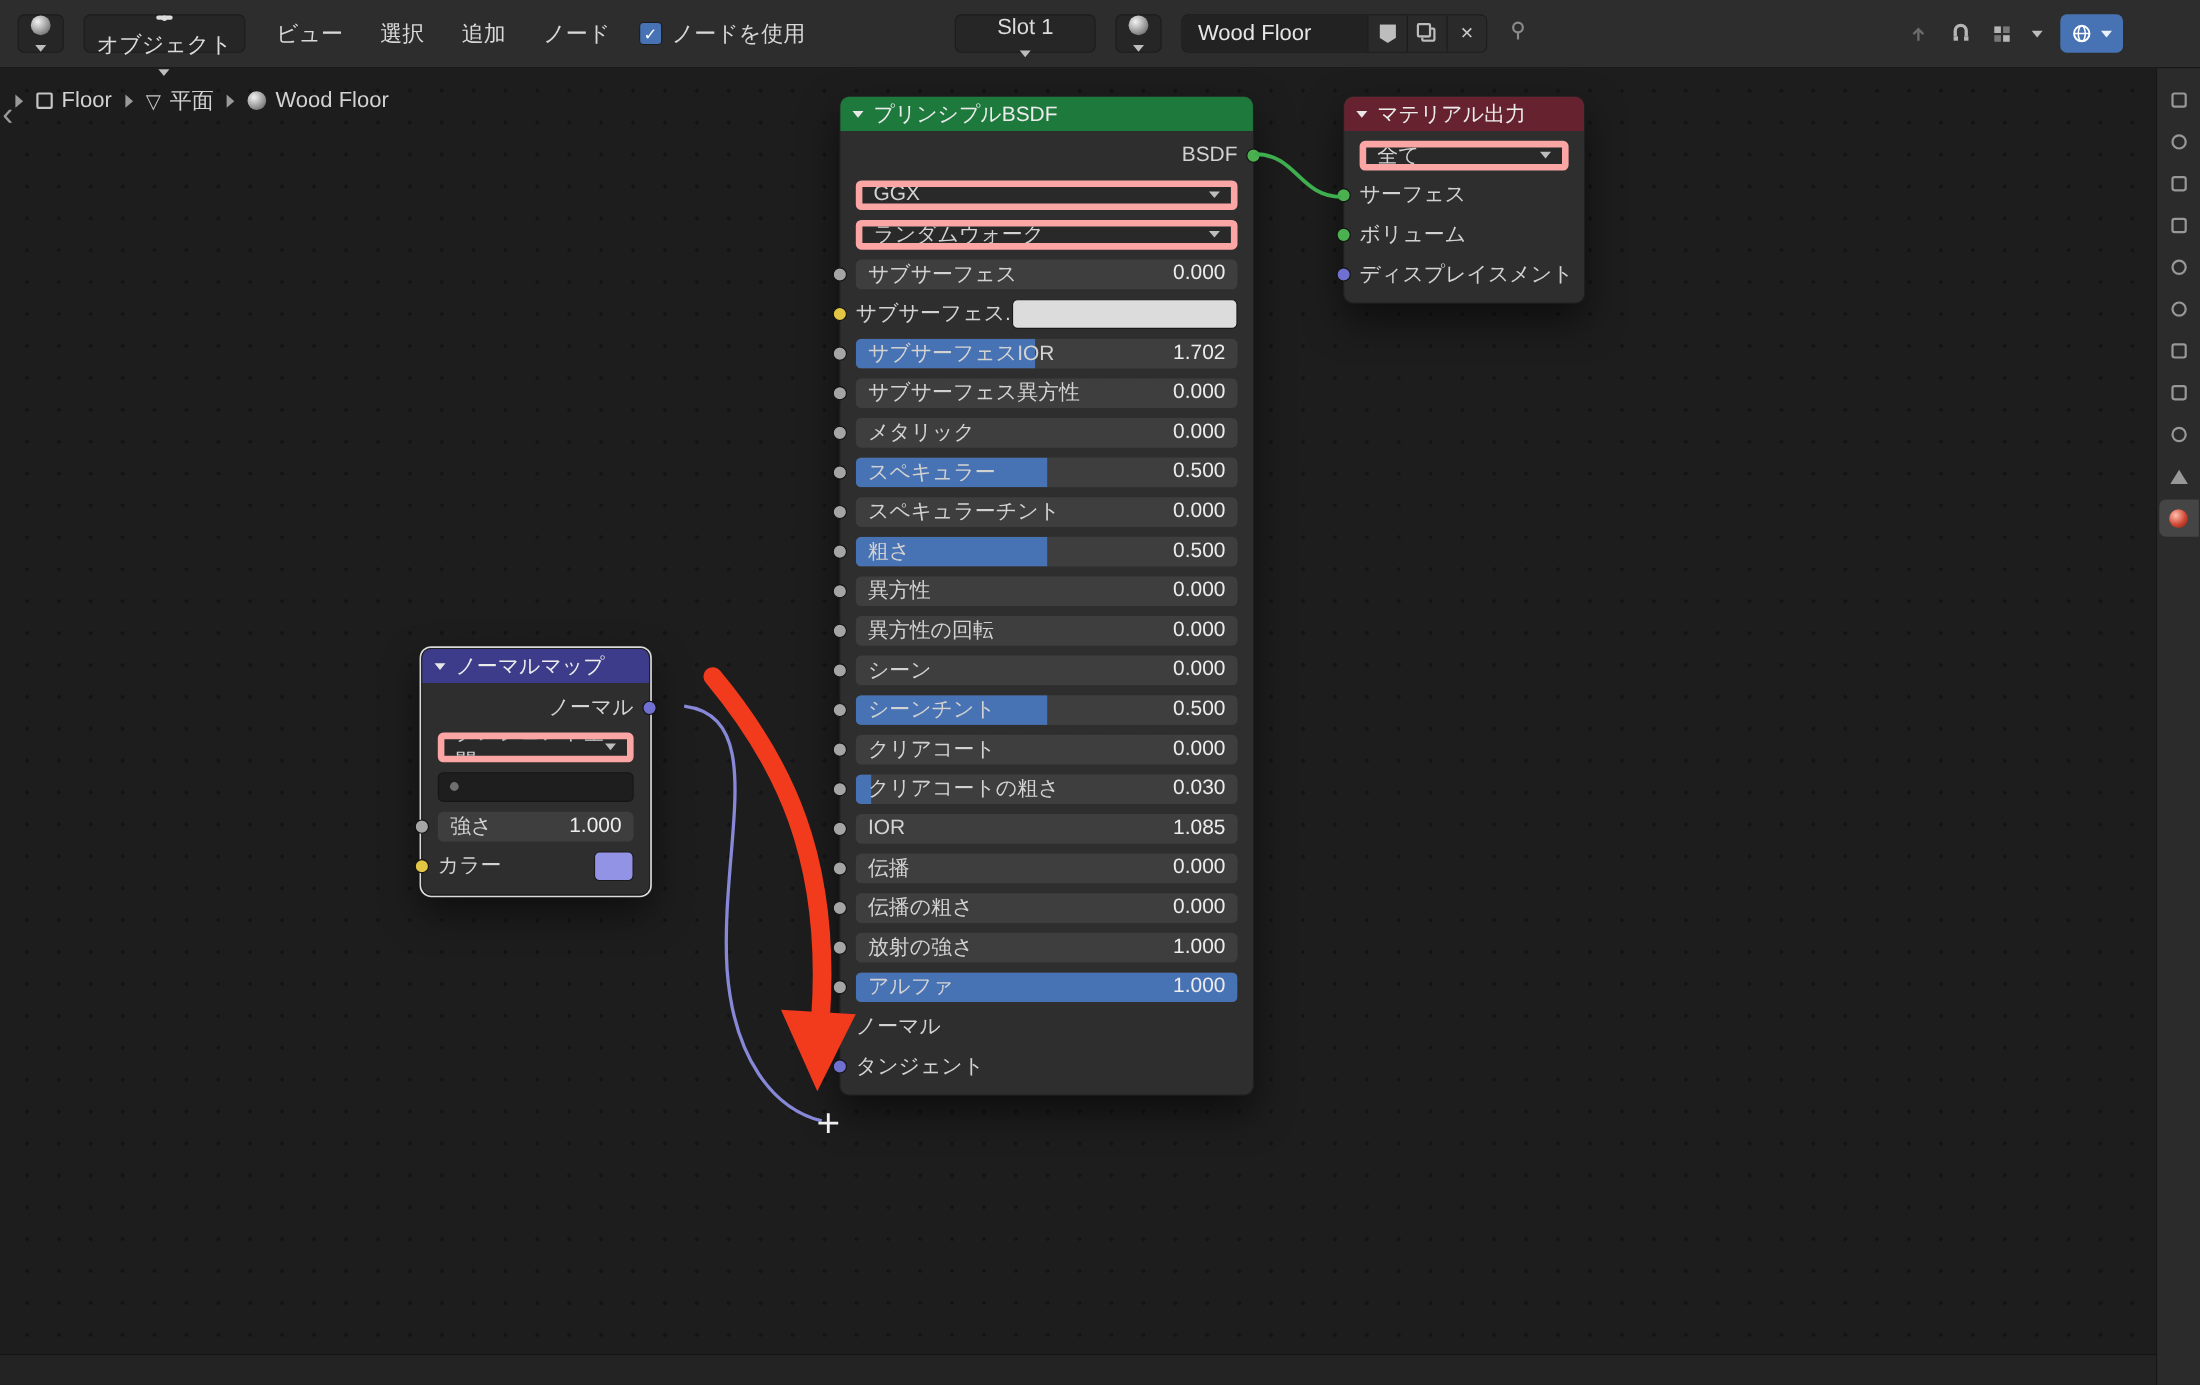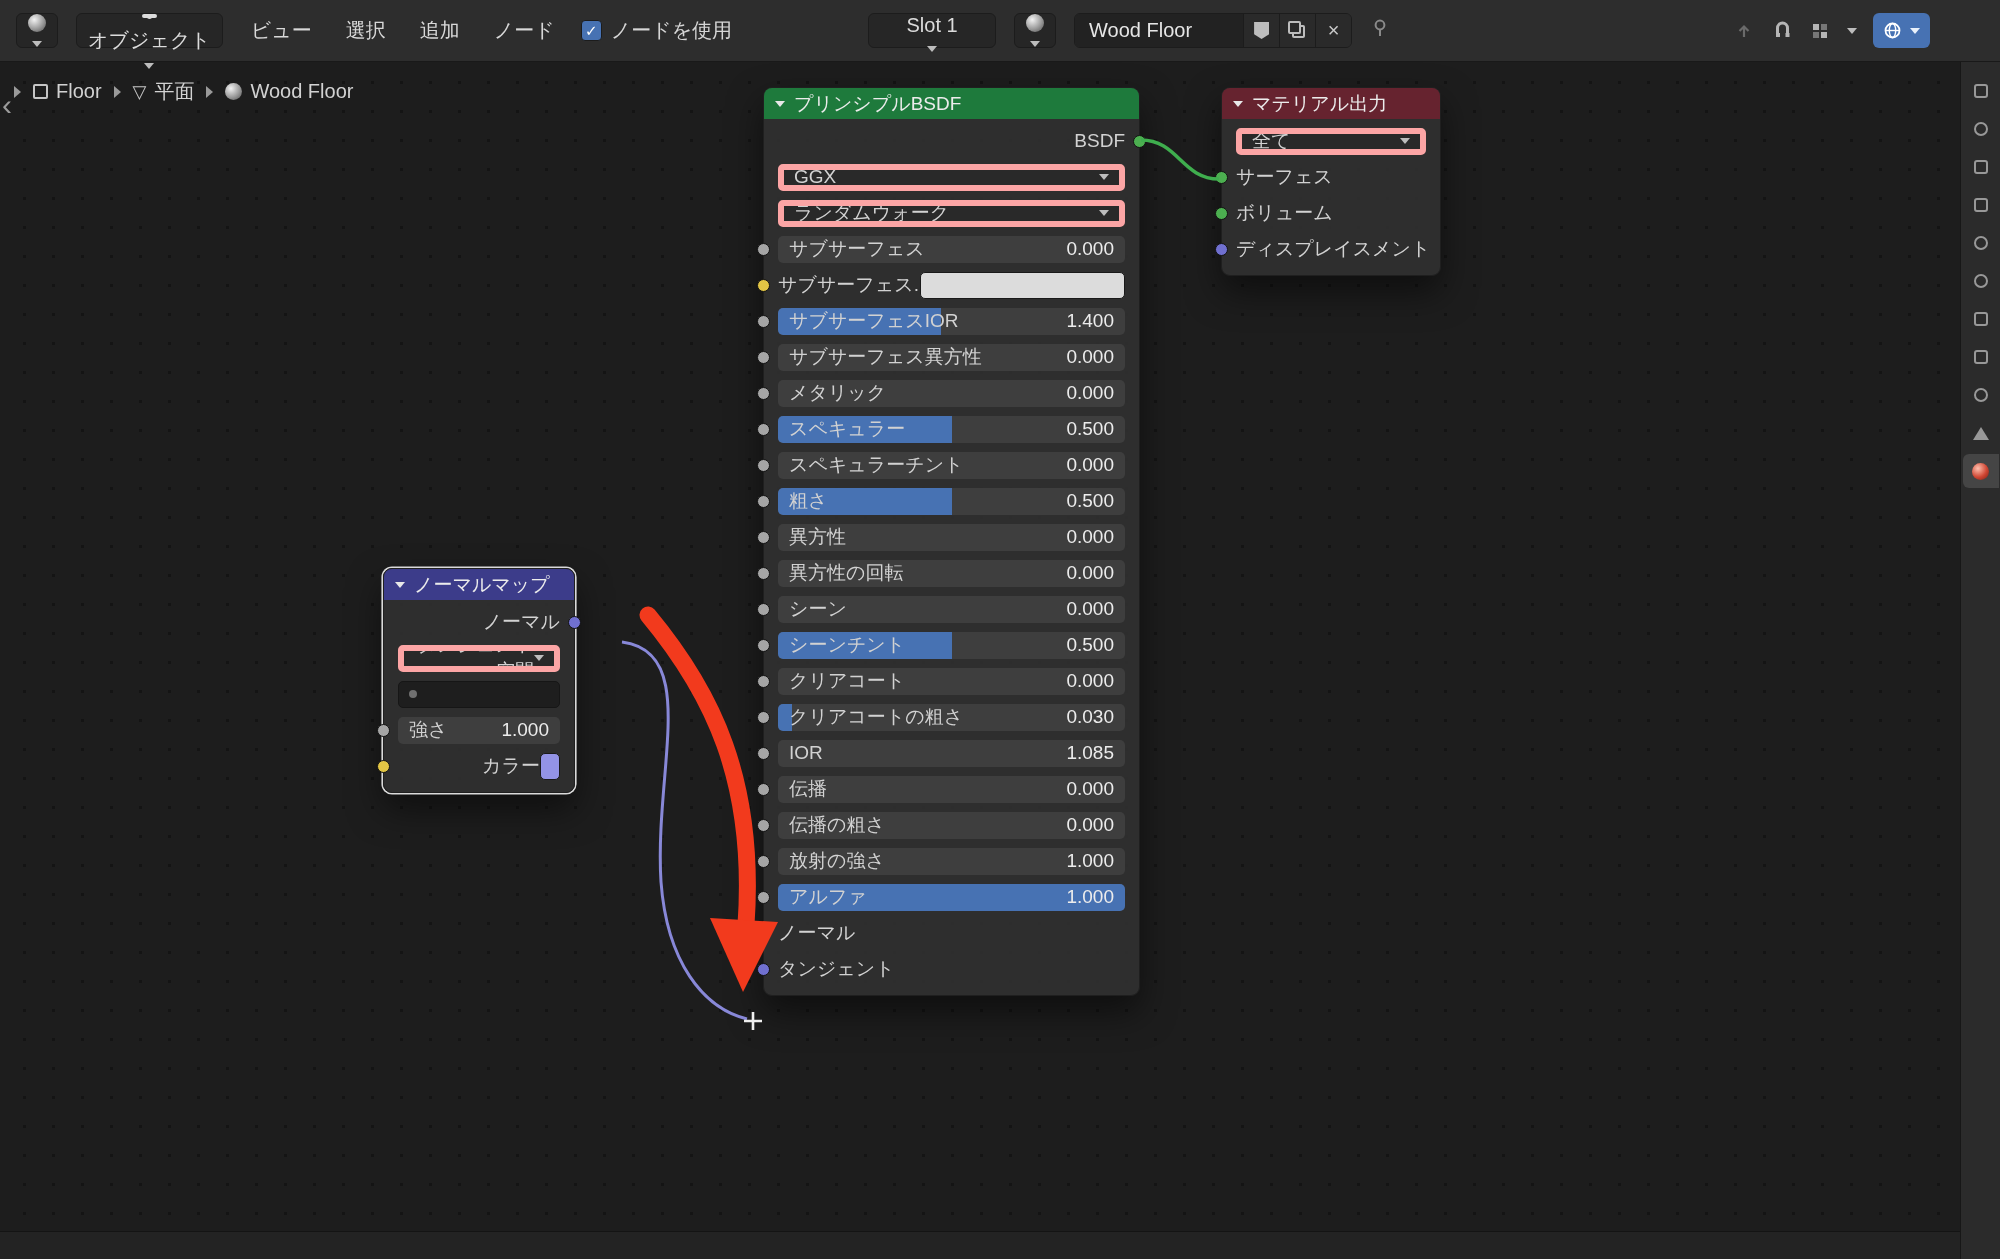--- a/index.html
+++ b/index.html
@@ -235,21 +235,21 @@
         <div class="nrow">
           <span class="socket left" style="background: rgb(226, 197, 69);"></span>
           <span class="nlabel fixed">サブサーフェス...</span>
           <div class="widget swatch" style="background: rgb(220, 220, 220);"></div>
         </div>
         <div class="nrow">
           <span class="socket left" style="background: rgb(165, 165, 165);"></span>
           <div class="widget slider">
             <span class="fill" style="background: rgb(71, 114, 179); width: 47%;"></span>
             <span class="wlabel">サブサーフェスIOR</span>
-            <span class="wval">1.400</span>
+            <span class="wval">1.702</span>
           </div>
         </div>
         <div class="nrow">
           <span class="socket left" style="background: rgb(165, 165, 165);"></span>
           <div class="widget slider">
             <span class="fill" style="background: rgb(71, 114, 179); width: 0%;"></span>
             <span class="wlabel">サブサーフェス異方性</span>
             <span class="wval">0.000</span>
           </div>
         </div>
@@ -404,21 +404,21 @@
           <span class="socket left" style="background: rgb(76, 175, 80);"></span>
           <span class="nlabel">ボリューム</span>
         </div>
         <div class="nrow">
           <span class="socket left" style="background: rgb(112, 112, 208);"></span>
           <span class="nlabel">ディスプレイスメント</span>
         </div>
       </div>
   </div>
 
-  <div class="node selected" id="node-normalmap" style="left:383px; top:568px; width:192px;text-align:right;">
+  <div class="node selected" id="node-normalmap" style="left:383px; top:589px; width:208px;">
     <div class="node-header" id="hdr-nm" style="background: rgb(60, 60, 138);">
       <span class="chev"></span>
       <span>ノーマルマップ</span>
     </div>
     <div class="nrows" id="nm-rows">
         <div class="nrow row-output">
           <span class="socket right" style="background: rgb(112, 112, 208);"></span>
           <span class="nlabel">ノーマル</span>
         </div>
         <div class="nrow">

